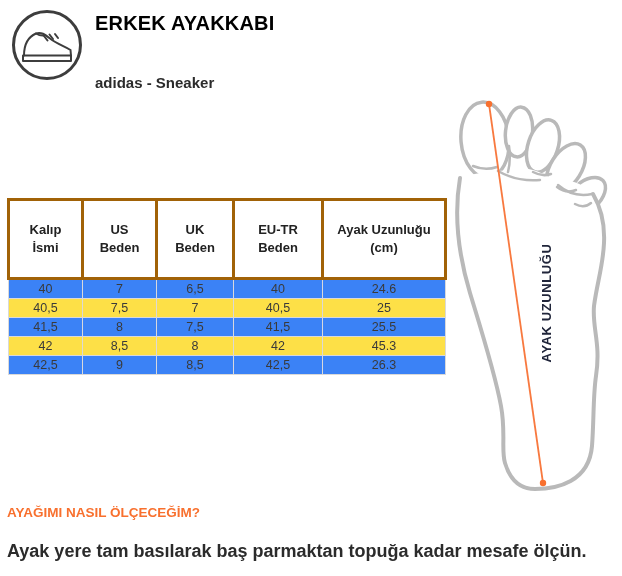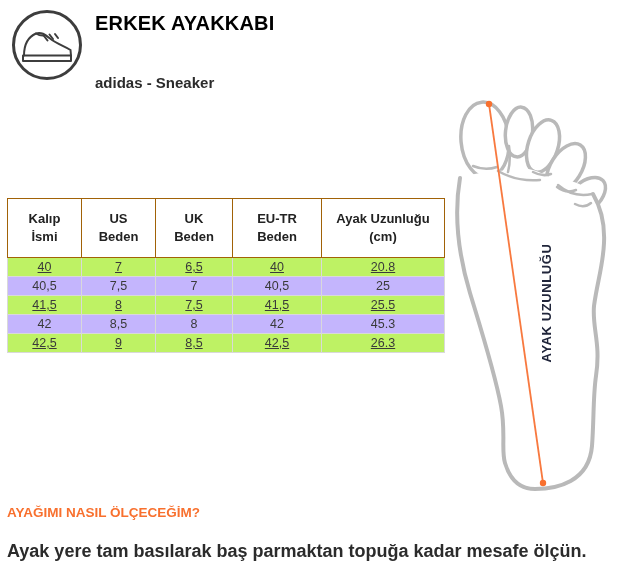--- a/index.html
+++ b/index.html
@@ -13,30 +13,30 @@
     position:absolute;left:95px;top:12px;font-size:20px;font-weight:800;
     color:#000000;letter-spacing:0.2px;white-space:nowrap;
   }
   .page-subtitle{
     position:absolute;left:95px;top:47px;font-size:15px;font-weight:700;color:#2b2b2b;margin-top:27px;
   }
   
   .table-wrap{position:absolute;left:7px;top:198px;}
   table.size-table{border-collapse:collapse;table-layout:fixed;width:437px;}
   table.size-table th{
-    height:58px;border:1px solid #a16207;background:#ffffff;
+    height:58px;border:3px solid #a16207;background:#ffffff;
     font-size:13px;font-weight:700;color:#222;line-height:1.35;
-    text-align:center;vertical-align:middle;padding:0 4px;white-space:pre-line;
+    text-align:center;vertical-align:middle;padding:9px 4px;white-space:pre-line;
   }
   table.size-table td{
-    height:18px;border:1px solid #d9d9d9;background:#c4b5fd;
+    height:18px;border:1px solid #d9d9d9;background:#fde047;
     font-size:12.5px;color:#3a3a3a;text-align:center;vertical-align:middle;
     padding:0;line-height:18px;
   }
-  table.size-table tr.shaded td{background:#bef264;text-decoration:underline;}
+  table.size-table tr.shaded td{background:#3b82f6;}
   
   .foot-diagram{position:absolute;left:445px;top:88px;width:177px;height:410px;}
   .foot-diagram svg{position:absolute;left:0;top:0;}
   .foot-label{
     position:absolute;left:101px;top:215px;
     transform:translate(-50%,-50%) rotate(-90deg);
     font-size:13px;font-weight:700;color:#20253a;letter-spacing:0.6px;
     white-space:nowrap;
   }
   
@@ -86,21 +86,21 @@
             <th>Ayak Uzunluğu
 (cm)</th>
           </tr>
       </thead>
       <tbody>
           <tr class="shaded">
             <td>40</td>
             <td>7</td>
             <td>6,5</td>
             <td>40</td>
-            <td>20.8</td>
+            <td>24.6</td>
           </tr>
           <tr>
             <td>40,5</td>
             <td>7,5</td>
             <td>7</td>
             <td>40,5</td>
             <td>25</td>
           </tr>
           <tr class="shaded">
             <td>41,5</td>

